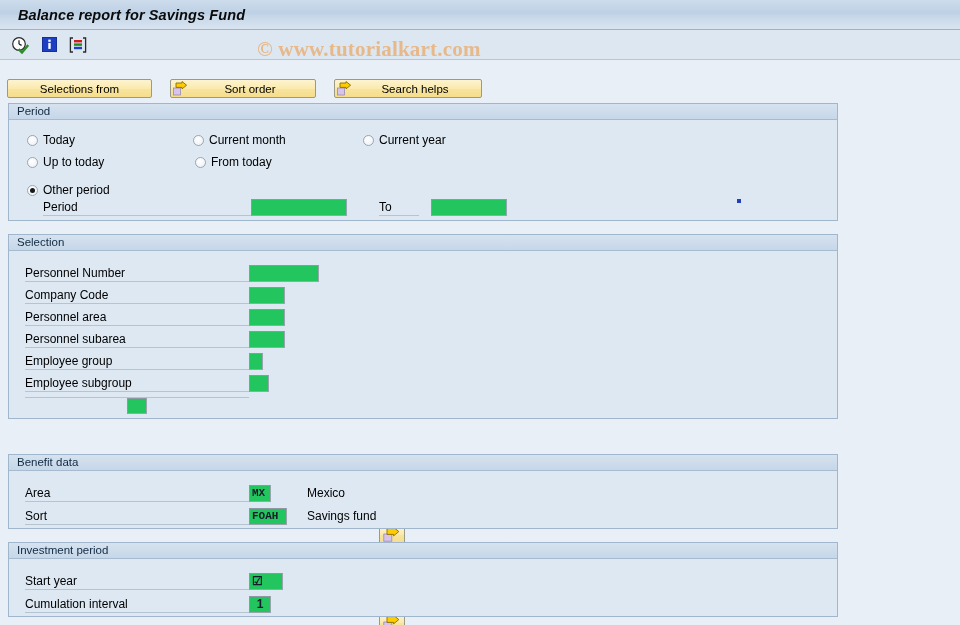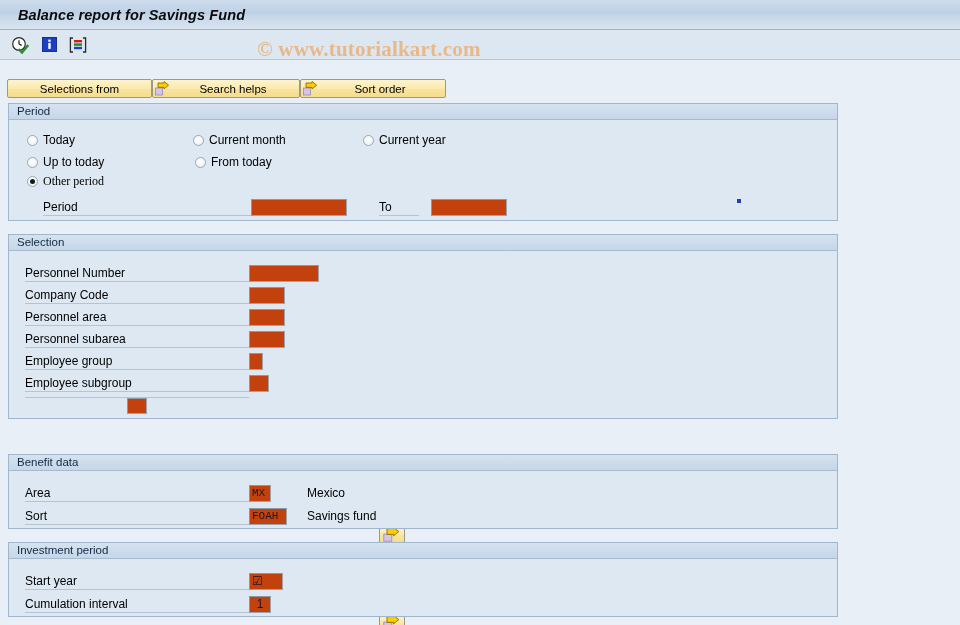--- a/index.html
+++ b/index.html
@@ -69,21 +69,21 @@
     pointer-events: none;
     letter-spacing: .2px;
   }
 
   
   .btnrow {
     position: absolute;
     left: 7px;
     top: 79px;
     display: flex;
-    gap: 0;
+    gap: 18px;
   }
   .sapbtn {
     height: 19px;
     background: linear-gradient(to bottom, #fdf3cf 0%, #fbeaae 50%, #f7e49d 51%, #f6dd8c 100%);
     border: 1px solid #9a9a86;
     border-radius: 2px;
     font-size: 11.5px;
     color: #000;
     display: flex;
     align-items: center;
@@ -166,31 +166,32 @@
     color: #000;
     border-bottom: 1px solid #b6c4d2;
     height: 17px;
     line-height: 17px;
     box-sizing: border-box;
     white-space: nowrap;
     overflow: hidden;
   }
   .finput {
     height: 17px;
-    background: #c2410c;
+    background: #22c55e;
     border: 1px solid #9aa4ae;
     border-top-color: #8d98a3;
     border-left-color: #8d98a3;
     box-sizing: border-box;
     font-family: "Liberation Sans", sans-serif;
     font-size: 12px;
     padding: 0 2px;
     line-height: 15px;
     color: #1a1a2e;
     outline: none;
+    font-weight: bold;
   }
   .finput.mono {
     font-family: "Liberation Mono", "DejaVu Sans Mono", monospace;
     font-size: 11px;
     text-align: left;
   }
   .finput.ctr { text-align: center; }
   .ftext {
     font-size: 12px;
     color: #000;
@@ -254,38 +255,38 @@
     </svg>
   </div>
 </div>
 
 <div class="watermark">© www.tutorialkart.com</div>
 
 <div class="btnrow">
   <div class="sapbtn b1">
     <span>Selections from</span>
   </div>
+  <div class="sapbtn b3">
+    <span class="lead">
+      <svg width="16" height="15" viewBox="0 0 16 15">
+        <rect x="0.5" y="7" width="7" height="7" fill="#d8c4e8" stroke="#9a8ab0" stroke-width="0.8"></rect>
+        <path d="M3 2 L9 2 L9 0.5 L13.6 4.2 L9 7.9 L9 6.4 L3 6.4 Z" fill="#ffcc00" stroke="#8a6d00" stroke-width="0.9" stroke-linejoin="round"></path>
+      </svg>
+    </span>
+    <span>Sort order</span>
+  </div>
   <div class="sapbtn b2">
     <span class="lead">
       <svg width="16" height="15" viewBox="0 0 16 15">
         <rect x="0.5" y="7" width="7" height="7" fill="#d8c4e8" stroke="#9a8ab0" stroke-width="0.8"></rect>
         <path d="M3 2 L9 2 L9 0.5 L13.6 4.2 L9 7.9 L9 6.4 L3 6.4 Z" fill="#ffcc00" stroke="#8a6d00" stroke-width="0.9" stroke-linejoin="round"></path>
       </svg>
     </span>
     <span>Search helps</span>
   </div>
-  <div class="sapbtn b3">
-    <span class="lead">
-      <svg width="16" height="15" viewBox="0 0 16 15">
-        <rect x="0.5" y="7" width="7" height="7" fill="#d8c4e8" stroke="#9a8ab0" stroke-width="0.8"></rect>
-        <path d="M3 2 L9 2 L9 0.5 L13.6 4.2 L9 7.9 L9 6.4 L3 6.4 Z" fill="#ffcc00" stroke="#8a6d00" stroke-width="0.9" stroke-linejoin="round"></path>
-      </svg>
-    </span>
-    <span>Sort order</span>
-  </div>
 </div>
 
 <div class="panel" id="period-panel" style="top:103px; height:118px;">
   <div class="panel-head">Period</div>
   <div class="panel-body">
 
     <div class="radio-row" style="left:18px; top:13px;">
       <span class="radio"></span>
       <span>Today</span>
     </div>
@@ -300,21 +301,21 @@
 
     <div class="radio-row" style="left:18px; top:35px;">
       <span class="radio"></span>
       <span>Up to today</span>
     </div>
     <div class="radio-row" style="left:186px; top:35px;">
       <span class="radio"></span>
       <span>From today</span>
     </div>
 
-    <div class="radio-row" style="left:18px; top:54px;font-family:Liberation Serif, serif;">
+    <div class="radio-row" style="left:18px; top:63px;">
       <span class="radio on"></span>
       <span>Other period</span>
     </div>
 
     <div class="frow" style="left:34px; top:78px;">
       <span class="flabel" style="width:208px;">Period</span>
       <input class="finput" style="width: 96px; margin-left: 0px;" value="">
     </div>
     <div class="frow" style="left:370px; top:78px;">
       <span class="flabel" style="width:40px; border-bottom-color:#b6c4d2;">To</span>

